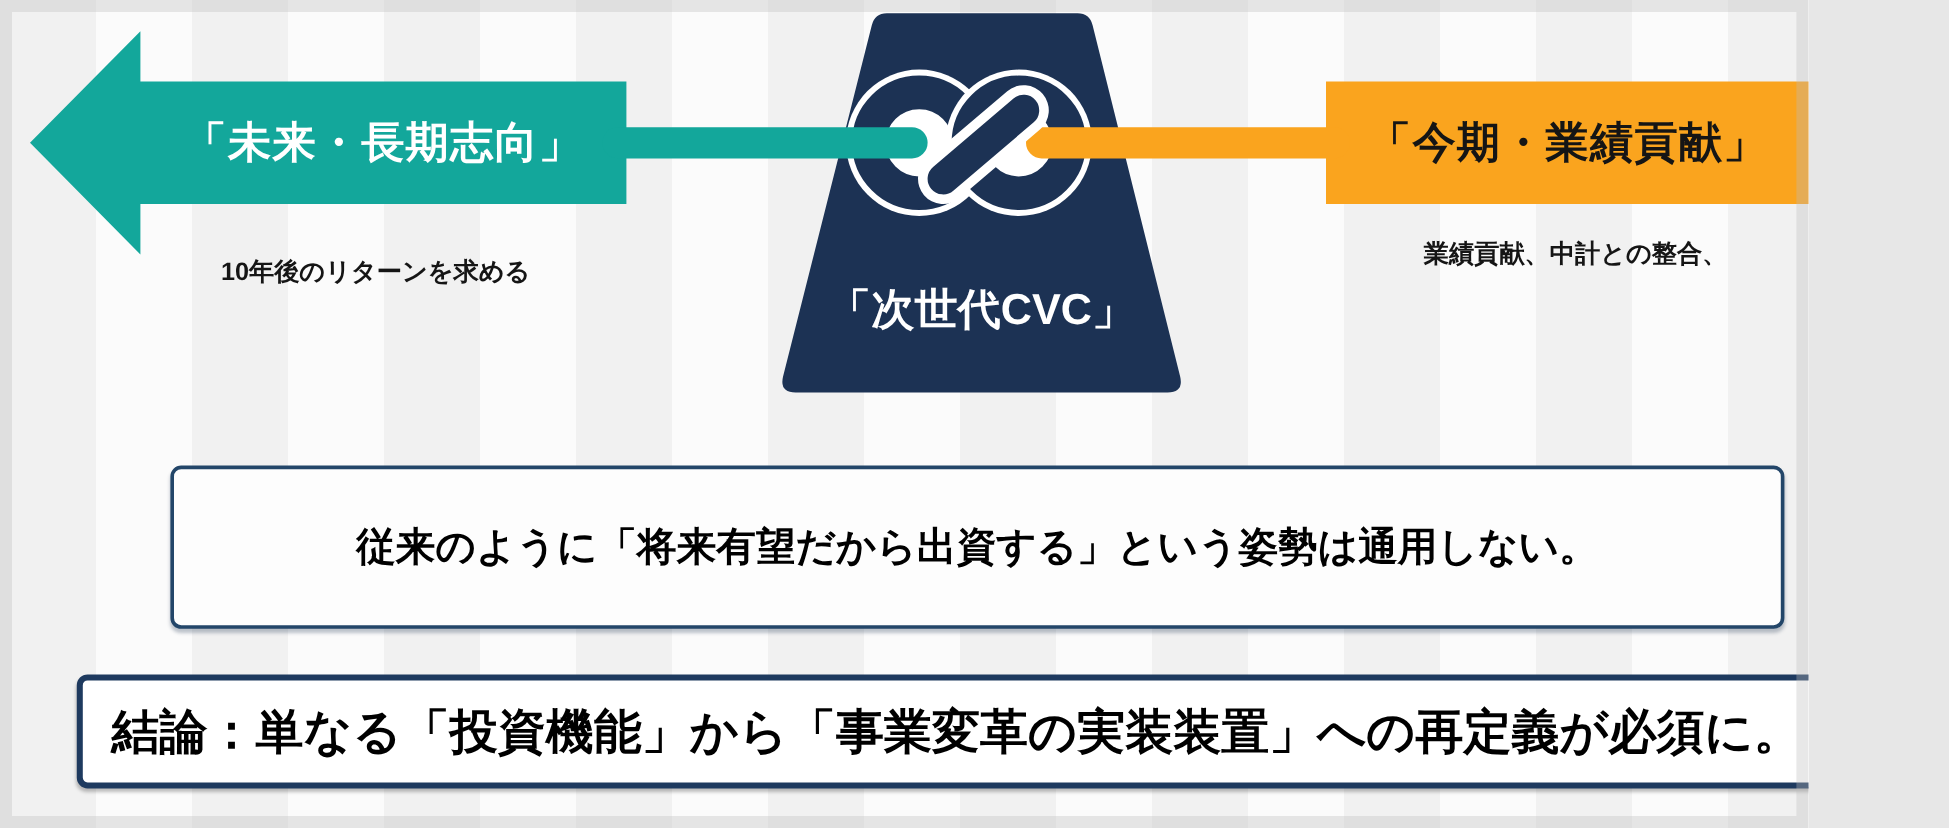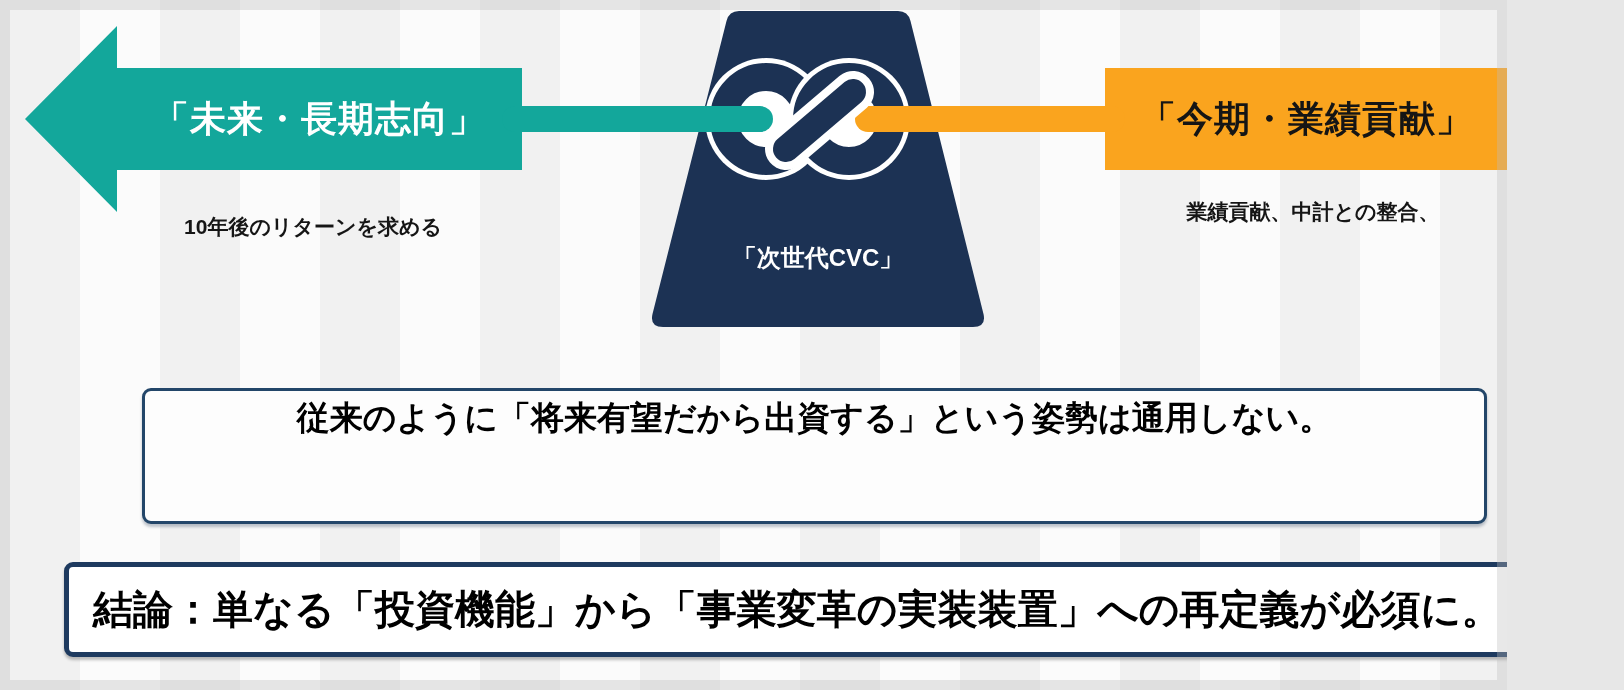--- a/index.html
+++ b/index.html
@@ -9,29 +9,29 @@
     overflow:hidden;
     font-family:"Liberation Sans","DejaVu Sans",sans-serif;
     background-color:#f6f6f6;
     background-image:repeating-linear-gradient(90deg,#f1f1f1 0 80px,#fbfbfb 80px 160px);
   }
   .frame{position:absolute;inset:0;box-shadow:inset 0 0 0 10px rgba(190,190,190,.35);pointer-events:none;}
   .gfx{position:absolute;left:0;top:0;}
   .label{position:absolute;display:flex;align-items:center;justify-content:center;font-weight:700;}
   .arrow-label-left{left:117px;top:68px;width:405px;height:102px;color:#ffffff;font-size:36px;letter-spacing:1px;}
   .arrow-label-right{left:1105px;top:68px;width:403px;height:102px;color:#151515;font-size:36px;letter-spacing:1px;}
-  .cvc-label{left:649px;top:233px;width:338px;height:50px;color:#ffffff;font-size:24px;}
+  .cvc-label{left:649px;top:233px;width:338px;height:50px;color:#ffffff;font-size:36px;}
   .caption{position:absolute;text-align:center;font-weight:700;color:#151515;font-size:21px;line-height:41px;}
   .caption-left{left:63px;top:206px;width:500px;}
   .caption-right{left:1063px;top:191px;width:500px;}
   .dilemma-box{
     position:absolute;left:142px;top:388px;width:1345px;height:136px;
     box-sizing:border-box;border:3px solid #234669;border-radius:9px;
     background:#fdfdfd;box-shadow:0 3px 3px rgba(25,45,75,.28);
-    display:flex;flex-direction:column;align-items:center;
+    display:flex;flex-direction:column;align-items:center;justify-content:center;
     font-weight:700;color:#000;font-size:33px;line-height:54px;white-space:nowrap;text-align:center;
   }
   .conclusion-box{
     position:absolute;left:30px;top:562px;width:1567px;height:95px;
     box-sizing:border-box;border:5px solid #1e3a5f;border-radius:9px;
     background:#ffffff;box-shadow:0 3px 3px rgba(0,0,0,.25);
     display:flex;align-items:center;
     padding-left:24px;font-weight:700;color:#000;font-size:40px;white-space:nowrap;margin-left:34px;
   }
 </style>

